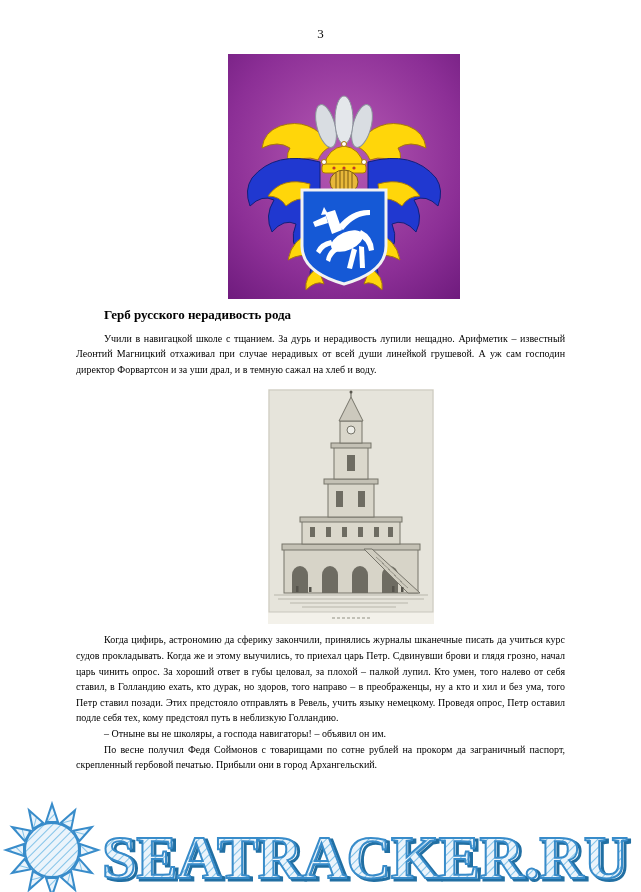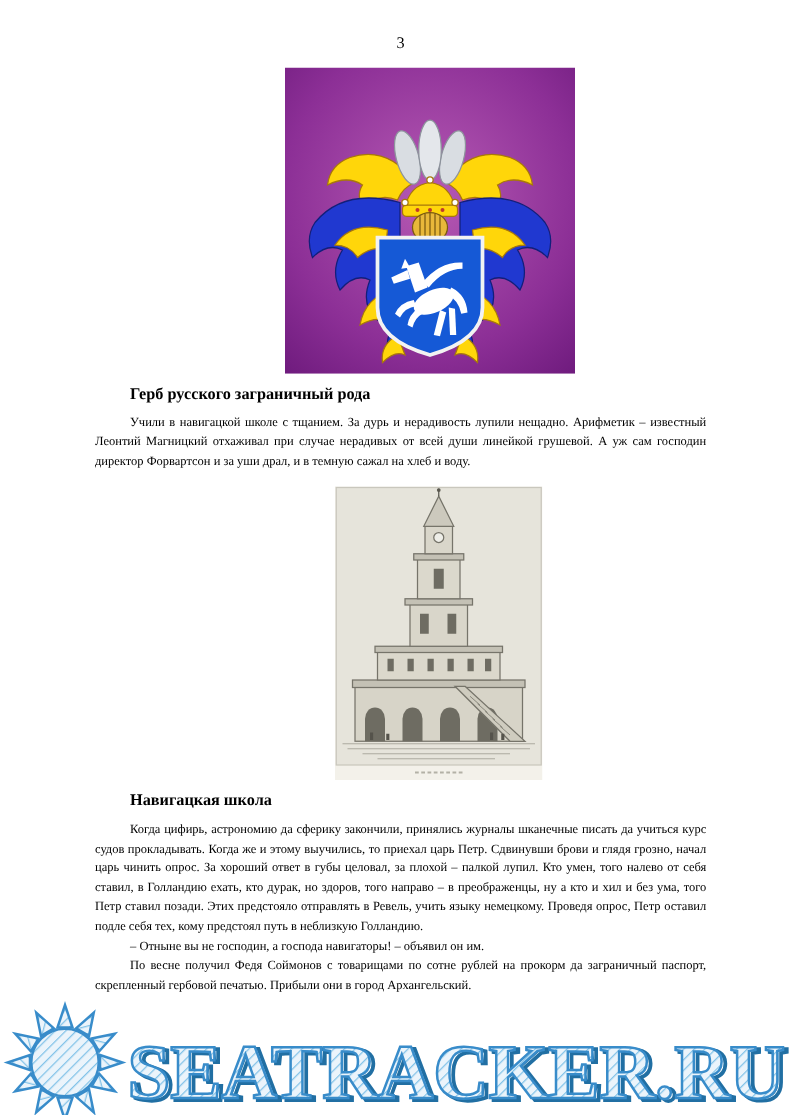--- a/index.html
+++ b/index.html
@@ -86,21 +86,21 @@
         <path d="M103,186 Q92,188 88,197 L92,200 Q96,192 105,191 Z"></path>
         <path d="M107,192 Q99,198 98,206 L102,208 Q104,200 110,197 Z"></path>
         <path d="M124,194 L119,214 L124,215 L129,196 Z"></path>
         <path d="M131,192 L132,214 L137,214 L136,193 Z"></path>
         <path d="M133,176 Q145,182 146,196 L141,197 Q139,186 130,182 Z"></path>
         <path d="M110,172 Q124,155 142,156 L142,161 Q127,161 115,176 Z"></path>
       </g>
     </svg>
   </div>
 
-  <div class="caption">Герб русского заграничный рода</div>
+  <div class="caption">Герб русского нерадивость рода</div>
 
   <div class="body-text">Учили в навигацкой школе с тщанием. За дурь и нерадивость лупили нещадно. Арифметик – известный Леонтий Магницкий отхаживал при случае нерадивых от всей души линейкой грушевой. А уж сам господин директор Форвартсон и за уши драл, и в темную сажал на хлеб и воду.</div>
 
   <div class="figure-tower">
     <svg viewBox="0 0 166 235" width="166" height="235">
       <rect width="166" height="235" fill="#f3f1ea"></rect>
       <rect x="1" y="1" width="164" height="222" fill="#e6e4db" stroke="#c9c7bd"></rect>
       <g stroke="#9a988d" stroke-width="0.6">
         <path d="M6,206 h154 M10,210 h146 M22,214 h118 M34,218 h94" fill="none"></path>
       </g>
@@ -146,24 +146,23 @@
         <rect x="28" y="197" width="2.5" height="6"></rect>
           <rect x="41" y="198" width="2.5" height="5"></rect>
         <rect x="124" y="197" width="2.5" height="6"></rect>
           <rect x="133" y="198" width="2.5" height="5"></rect>
       </g>
 
       <line x1="64" y1="229" x2="102" y2="229" stroke="#b3b1a6" stroke-width="1.5" stroke-dasharray="3,2"></line>
     </svg>
   </div>
 
-  <div class="caption">Навигацкая школа</div>
 
   <div class="body-text">Когда цифирь, астрономию да сферику закончили, принялись журналы шканечные писать да учиться курс судов прокладывать. Когда же и этому выучились, то приехал царь Петр. Сдвинувши брови и глядя грозно, начал царь чинить опрос. За хороший ответ в губы целовал, за плохой – палкой лупил. Кто умен, того налево от себя ставил, в Голландию ехать, кто дурак, но здоров, того направо – в преображенцы, ну а кто и хил и без ума, того Петр ставил позади. Этих предстояло отправлять в Ревель, учить языку немецкому. Проведя опрос, Петр оставил подле себя тех, кому предстоял путь в неблизкую Голландию.</div>
-  <div class="body-text cont">– Отныне вы не господин, а господа навигаторы! – объявил он им.</div>
+  <div class="body-text cont">– Отныне вы не школяры, а господа навигаторы! – объявил он им.</div>
   <div class="body-text cont">По весне получил Федя Соймонов с товарищами по сотне рублей на прокорм да заграничный паспорт, скрепленный гербовой печатью. Прибыли они в город Архангельский.</div>
 
   <div class="watermark">
     <svg viewBox="0 0 641 92" width="641" height="92">
       <defs>
         <pattern id="wmhatch" width="6" height="6" patternUnits="userSpaceOnUse" patternTransform="rotate(45)">
           <rect width="6" height="6" fill="#eaf4fb"></rect>
           <line x1="0" y1="0" x2="0" y2="6" stroke="#7cc0e8" stroke-width="2"></line>
         </pattern>
       </defs>

